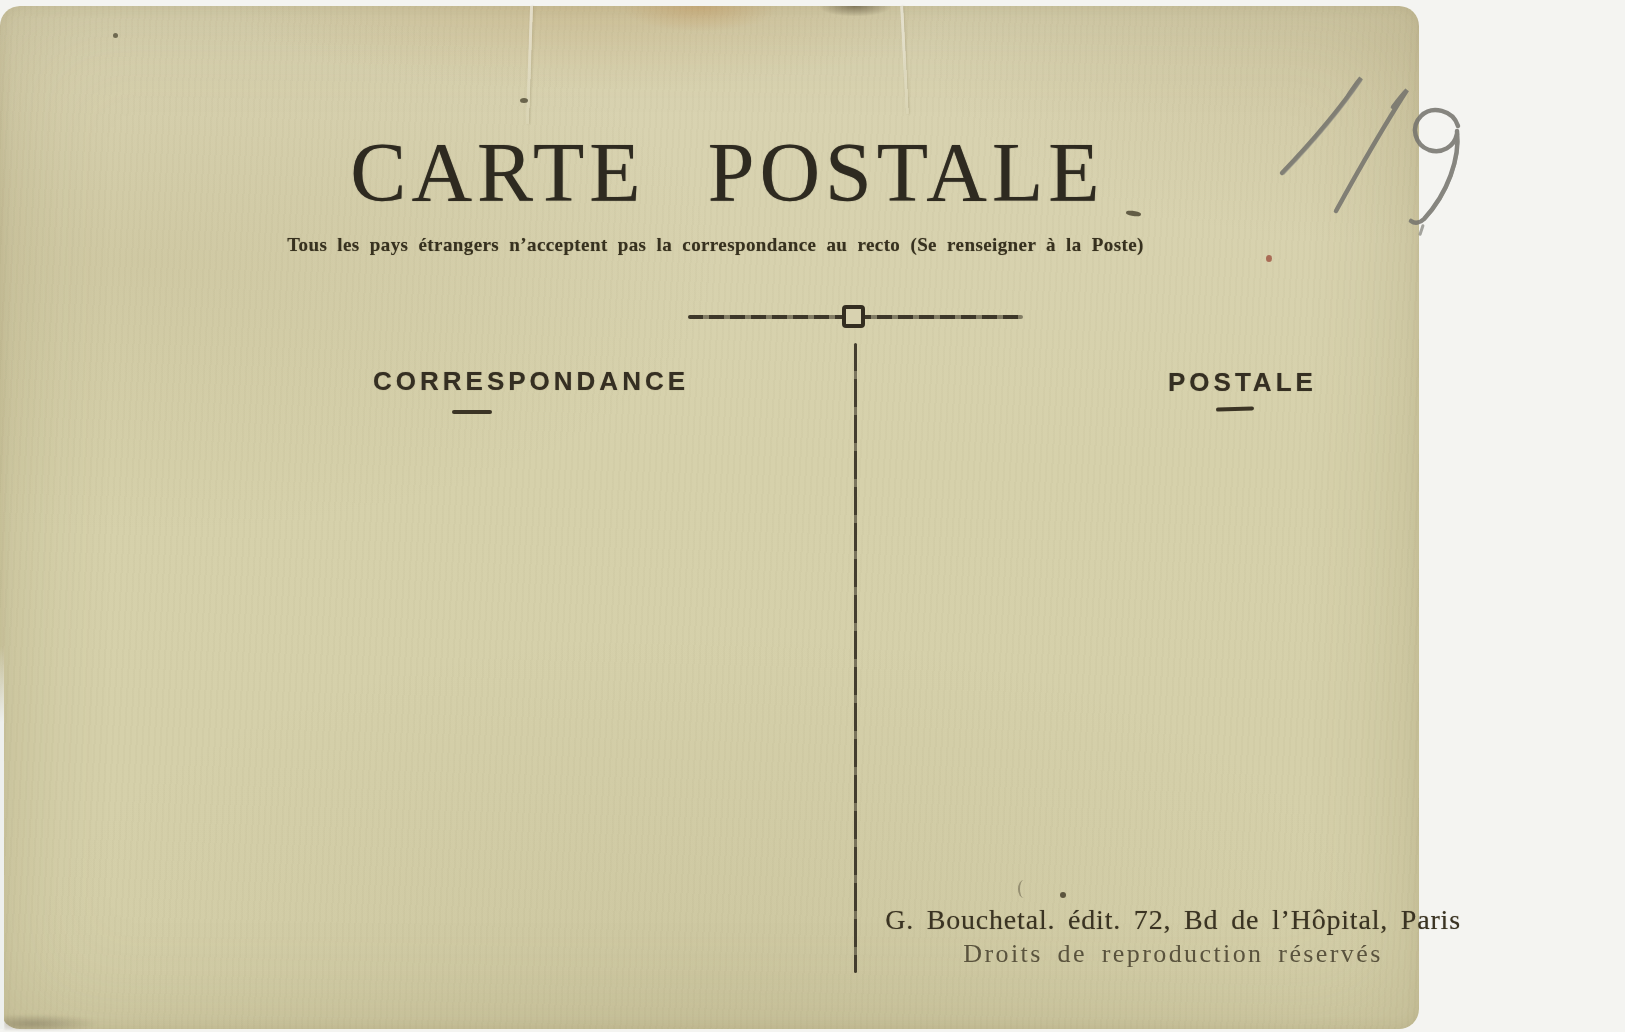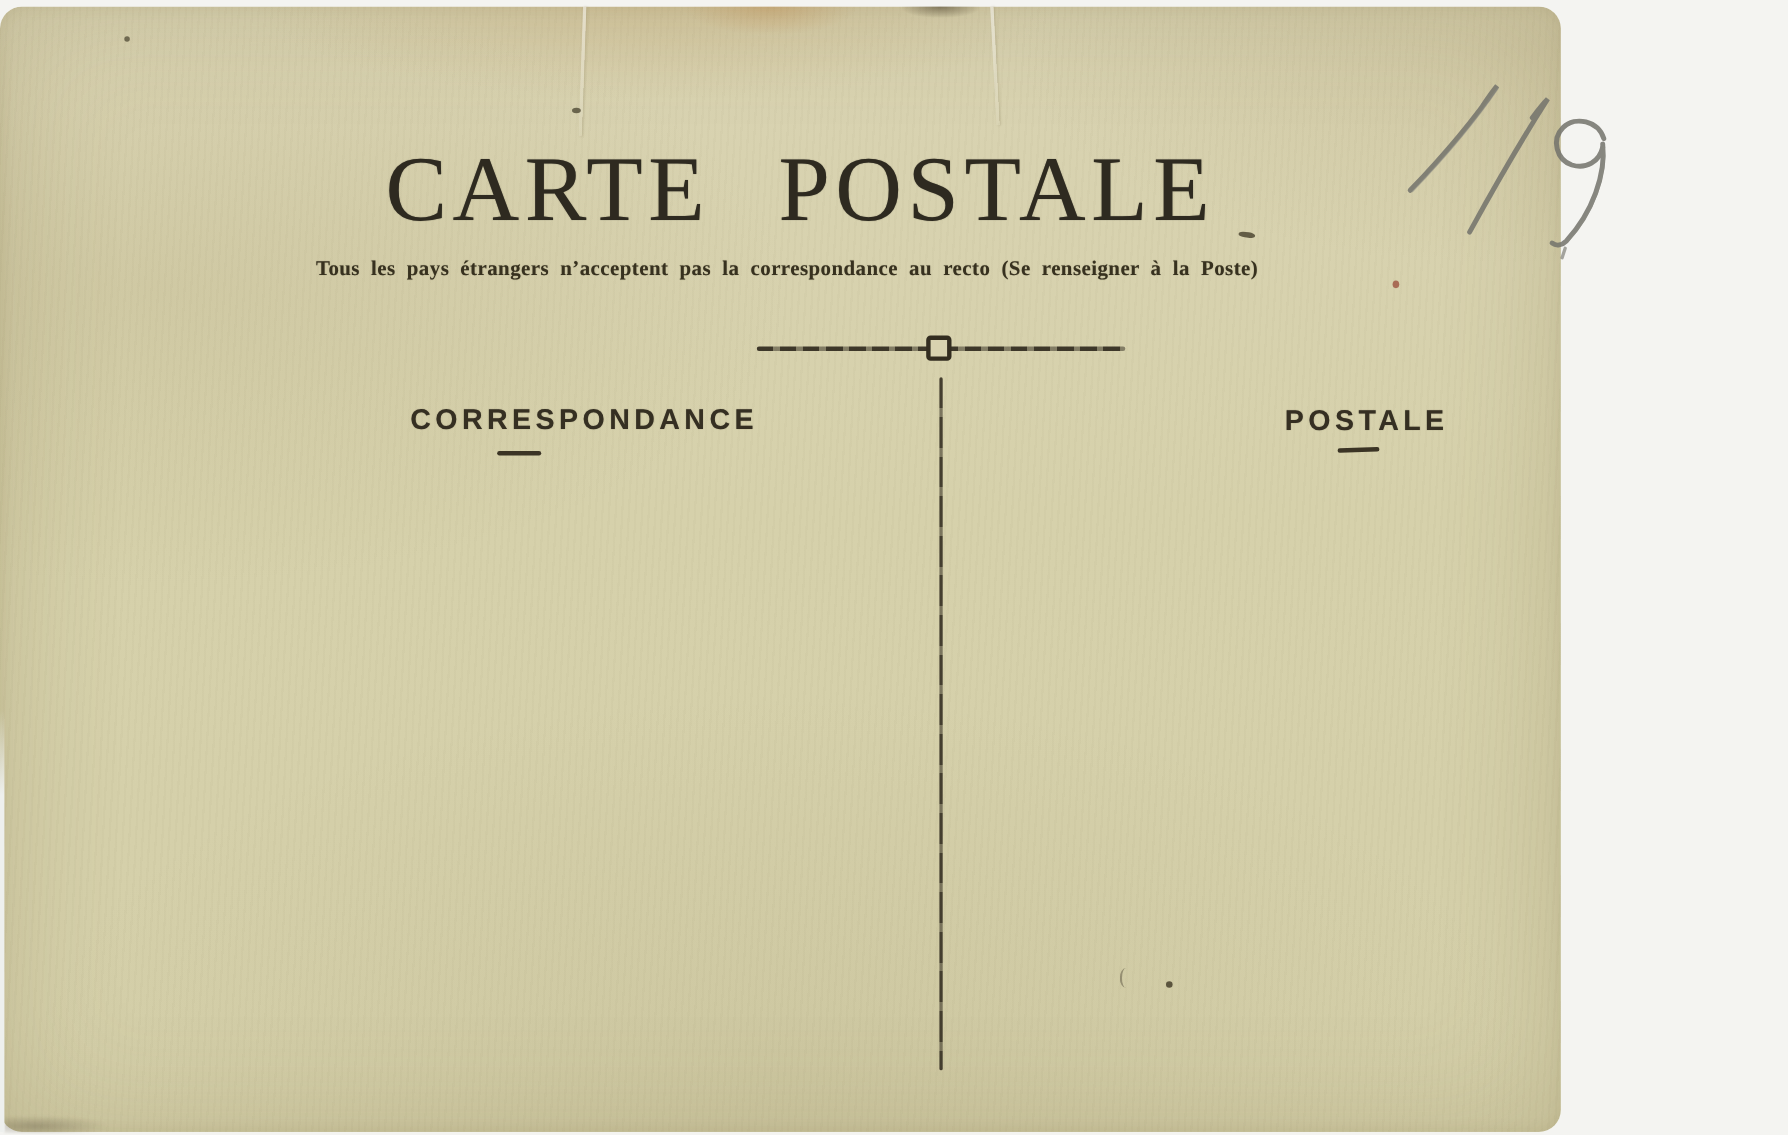--- a/index.html
+++ b/index.html
@@ -216,20 +216,24 @@
   <div class="abs divider-h"></div>
   <div class="abs divider-square"></div>
   <div class="abs divider-v"></div>
 
   <div class="abs col-label label-corr">CORRESPONDANCE</div>
   <div class="abs label-dash dash-corr"></div>
 
   <div class="abs col-label label-addr">POSTALE</div>
   <div class="abs label-dash dash-addr"></div>
 
+  <div class="abs publisher">
+    <div class="line1">G. Bouchetal. édit. 72, Bd de l’Hôpital, Paris</div>
+    <div class="line2">Droits de reproduction réservés</div>
+  </div>
 
   <div class="abs handwritten">
     <span class="sr-only">119</span>
     <svg viewBox="0 0 250 190">
       <g fill="none" stroke="#73726c" stroke-width="4.5" stroke-linecap="round" opacity="0.85">
 
         <path d="M 96 38 Q 104 26 109 20 Q 79 64 30 115"></path>
 
         <path d="M 141 49 Q 150 37 155 32 Q 123 82 84 153"></path>
 

